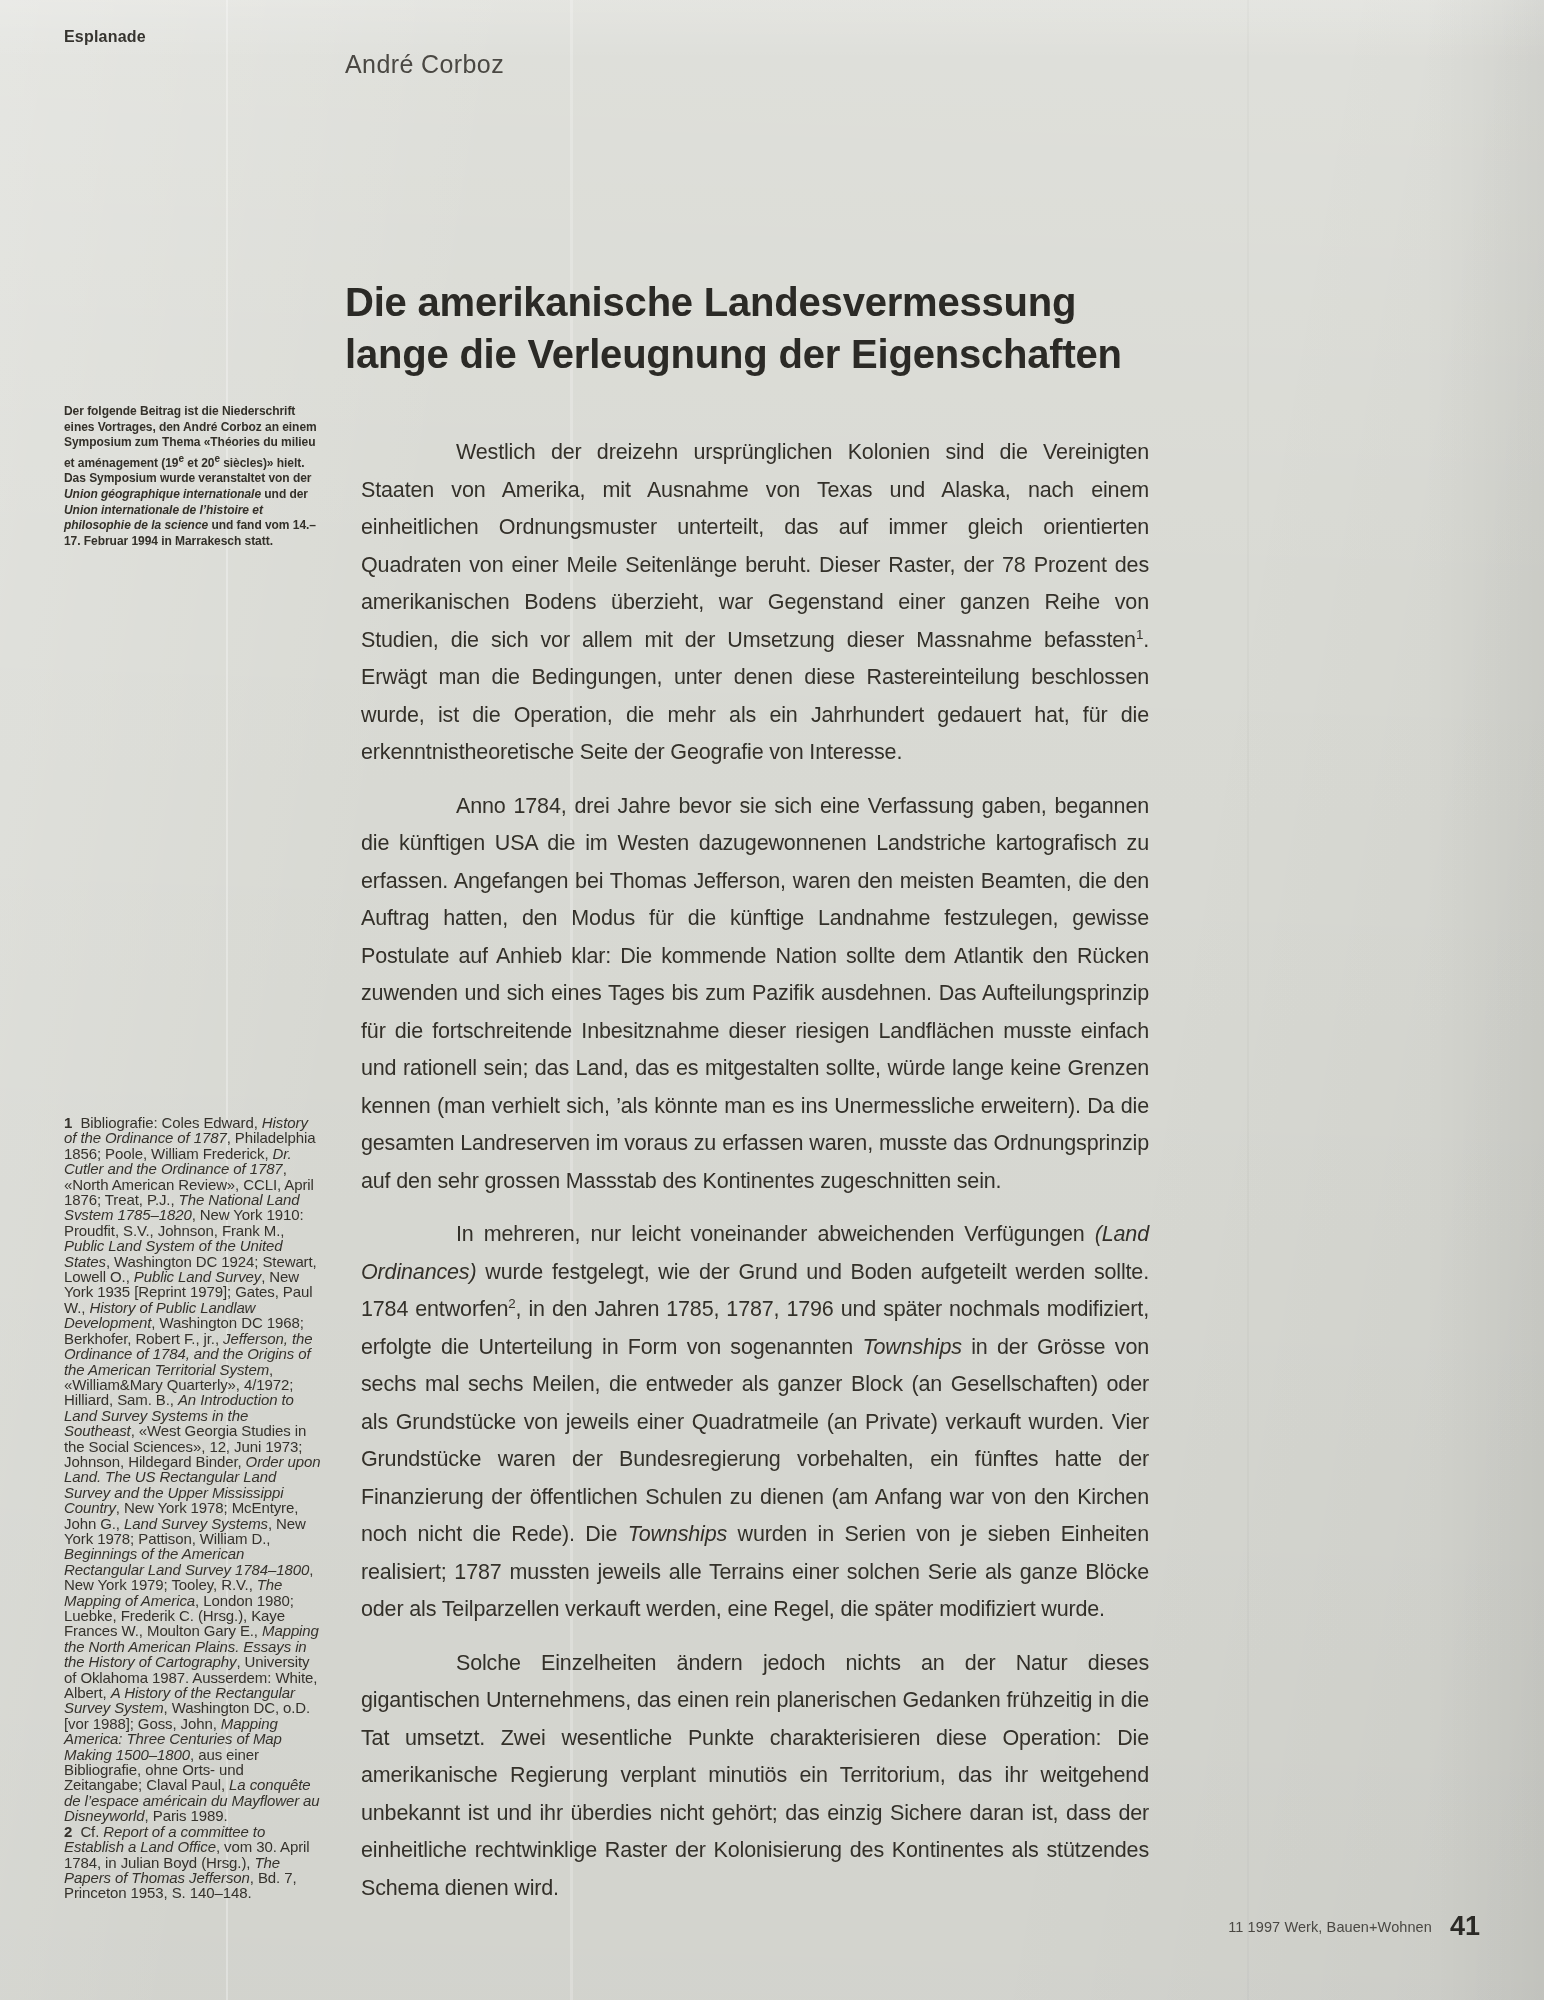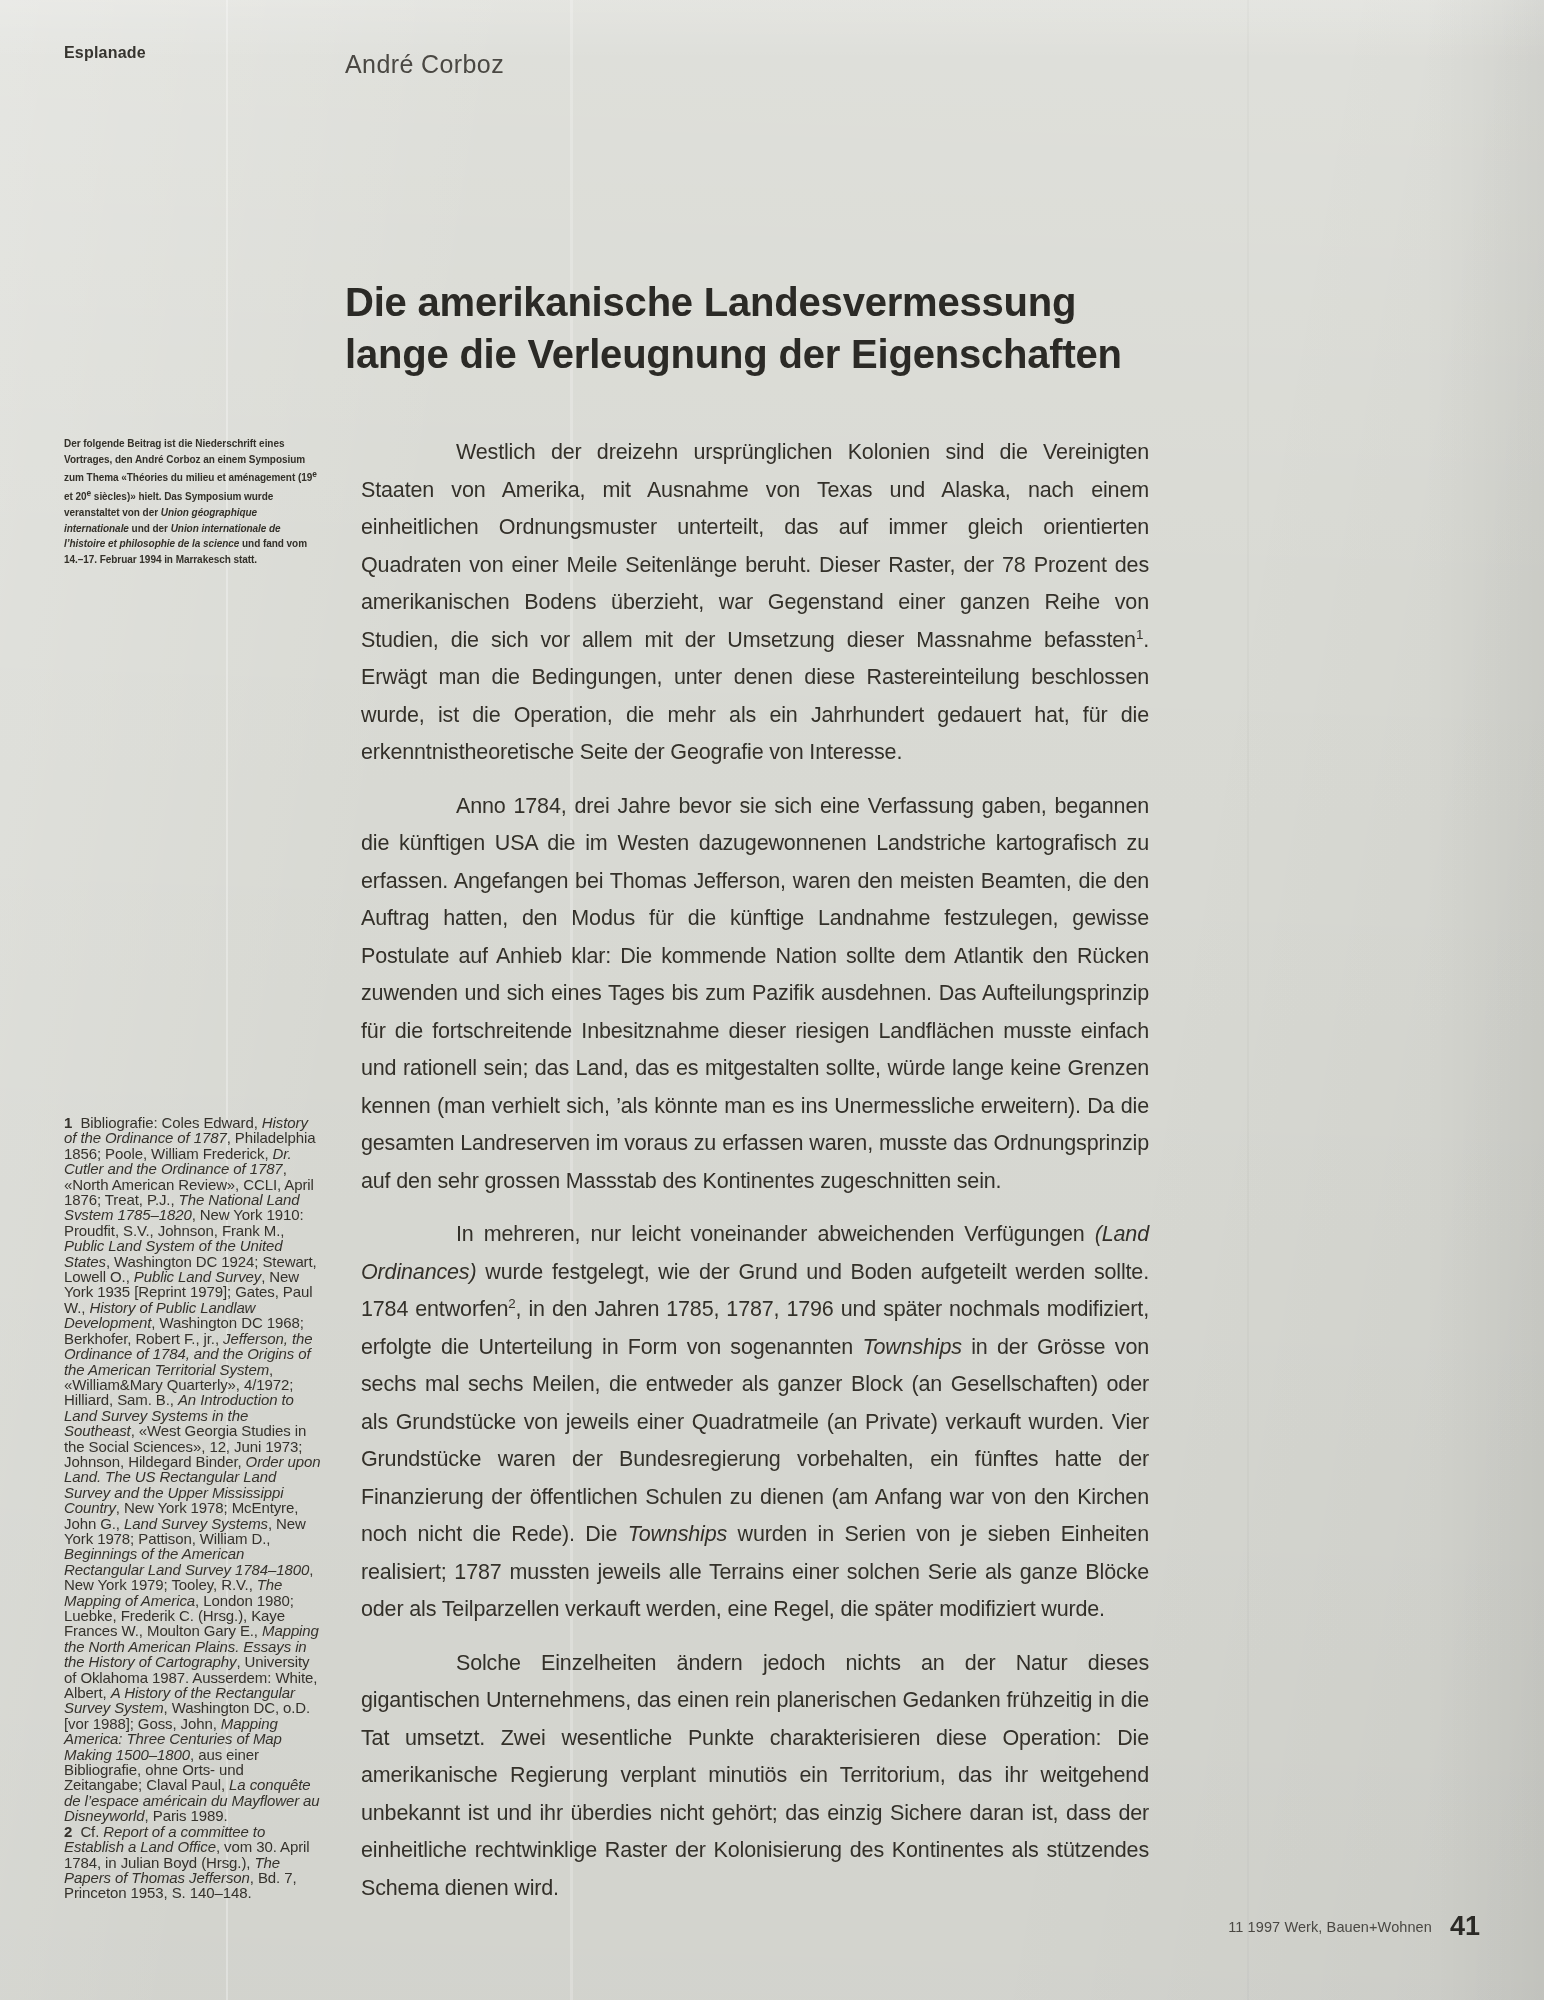--- a/index.html
+++ b/index.html
@@ -47,21 +47,21 @@
     left: 0; right: 0; top: 0;
     height: 60px;
     background: linear-gradient(to bottom, rgba(255,255,255,0.18), rgba(255,255,255,0));
     pointer-events: none;
   }
 
   
   .running-head {
     position: absolute;
     left: 64px;
-    top: 44px;
+    top: 28px;
     font-size: 16px;
     font-weight: bold;
     letter-spacing: 0.2px;
     color: #36342f;
   }
   .byline {
     position: absolute;
     left: 345px;
     top: 50px;
     font-size: 25px;
@@ -83,23 +83,23 @@
     letter-spacing: -0.2px;
     font-stretch: condensed;
     margin-top: 48px;
   }
   .title .tline { display: block; white-space: nowrap; }
 
   
   .lede {
     position: absolute;
     left: 64px;
-    top: 436px;
+    top: 404px;
     width: 258px;
-    font-size: 10px;
+    font-size: 12px;
     line-height: 15.6px;
     font-weight: bold;
     color: #333029;
     letter-spacing: -0.05px;
   }
   .lede i { font-style: italic; }
 
   .footnotes {
     position: absolute;
     left: 64px;

